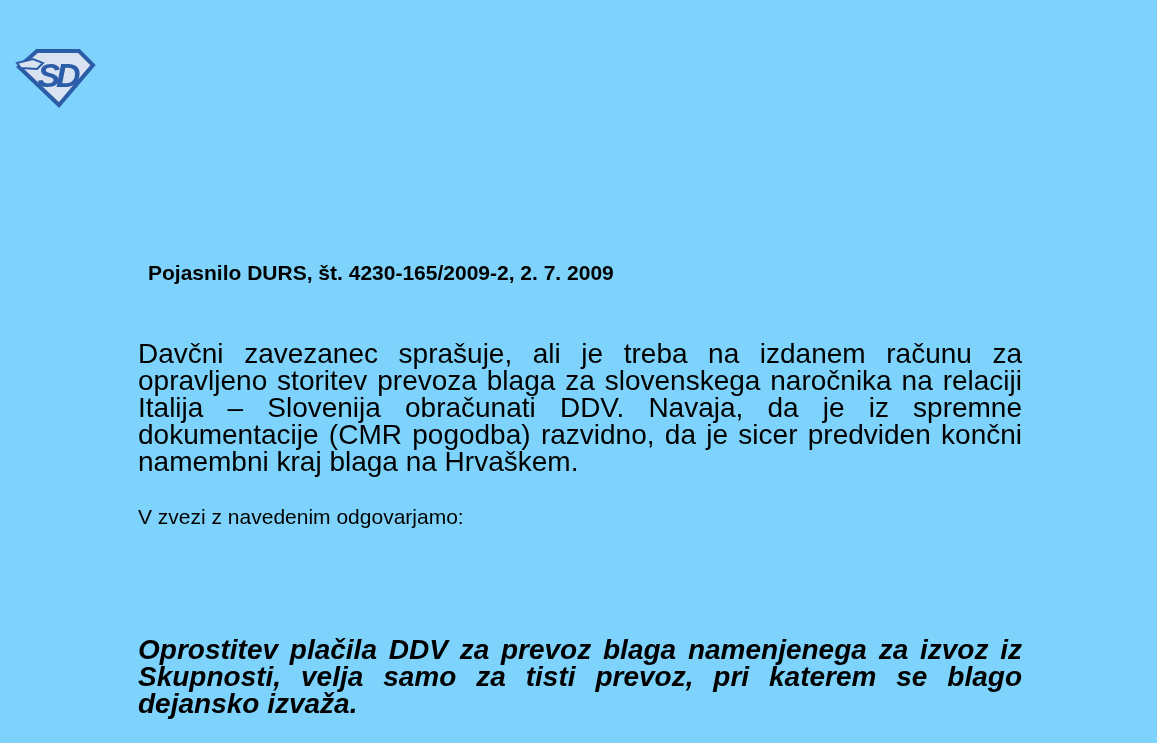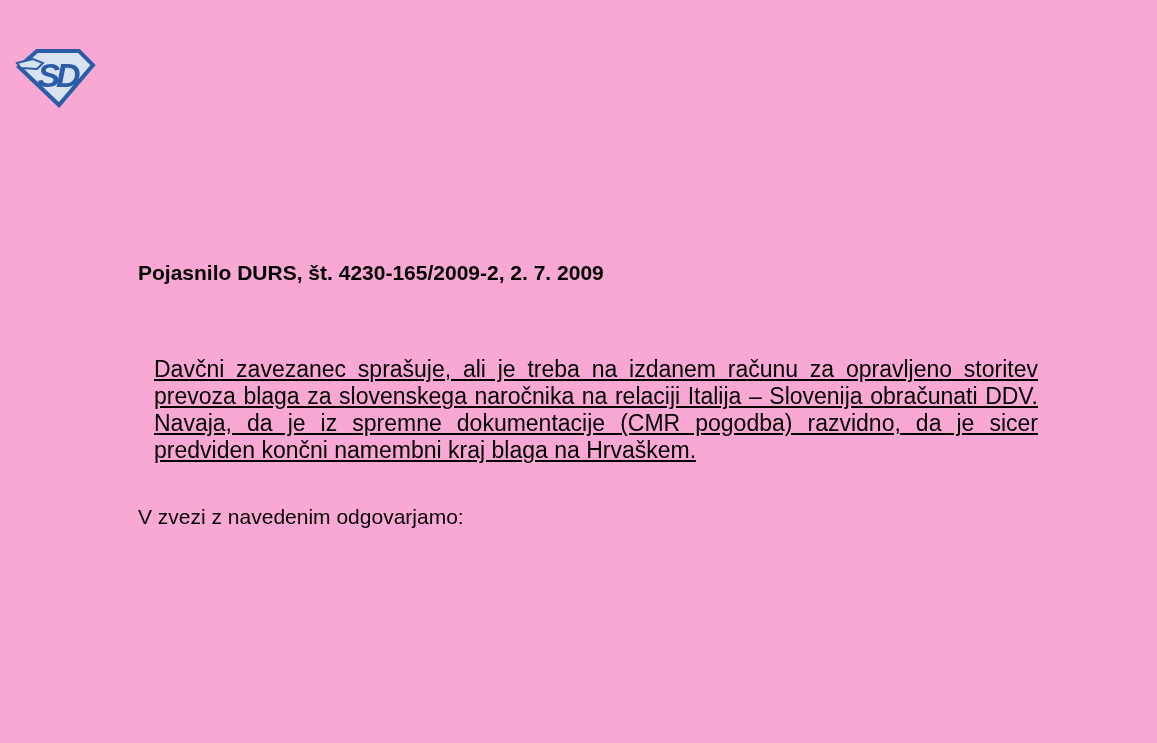--- a/index.html
+++ b/index.html
@@ -4,21 +4,21 @@
 <style>
   html, body {
     margin: 0;
     padding: 0;
     background: #ffffff;
   }
   .page {
     position: relative;
     width: 1157px;
     height: 743px;
-    background: #f9a8d4;
+    background: #7dd3fc;
     font-family: "Liberation Sans", sans-serif;
     color: #000000;
     overflow: hidden;
   }
   .logo {
     position: absolute;
     left: 13px;
     top: 46px;
     width: 84px;
     height: 64px;
@@ -32,37 +32,36 @@
     margin: 0;
     font-size: 24px;
     line-height: 30px;
     font-weight: bold;
     text-align: center;
     letter-spacing: -0.3px;
   }
   .title .title-line { display: block; }
   .reference {
     position: absolute;
-    left: 138px;
+    left: 148px;
     top: 260px;
     width: 883px;
     margin: 0;
     font-size: 21px;
     line-height: 26px;
     font-weight: bold;
   }
   .body-paragraph {
     position: absolute;
     left: 138px;
     width: 884px;
-    margin: 16px;
-    font-size: 23px;
+    margin: 0;
+    font-size: 28px;
     line-height: 27px;
     text-align: justify;
-    text-decoration: underline;
   }
   .question { top: 340px; }
   .answer-intro {
     position: absolute;
     left: 138px;
     top: 503px;
     width: 884px;
     margin: 0;
     font-size: 21px;
     line-height: 27px;
@@ -90,14 +89,15 @@
   <h1 class="title">
   </h1>
 
   <p class="reference">Pojasnilo DURS, št. 4230-165/2009-2, 2. 7. 2009</p>
 
   <p class="body-paragraph question">Davčni zavezanec sprašuje, ali je treba na izdanem računu za opravljeno storitev prevoza blaga za slovenskega naročnika na relaciji Italija – Slovenija obračunati DDV. Navaja, da je iz spremne dokumentacije (CMR pogodba) razvidno, da je sicer predviden končni namembni kraj blaga na Hrvaškem.</p>
 
   <p class="answer-intro">V zvezi z navedenim odgovarjamo:</p>
 
 
+  <p class="body-paragraph emphasis answer-2">Oprostitev plačila DDV za prevoz blaga namenjenega za izvoz iz Skupnosti, velja samo za tisti prevoz, pri katerem se blago dejansko izvaža.</p>
 
 </div>
 
 </body></html>

